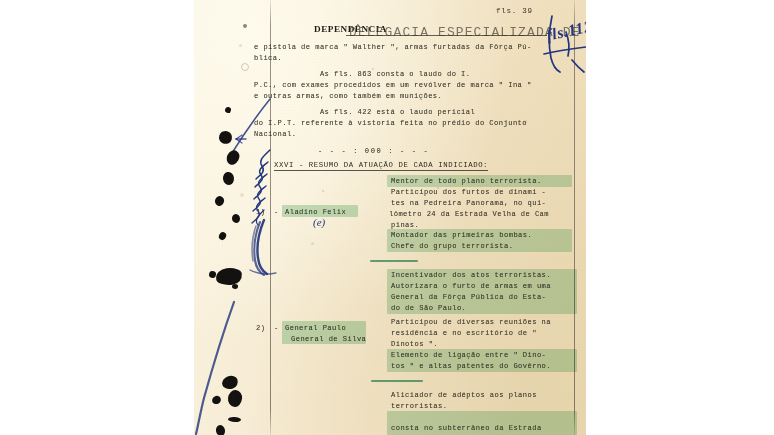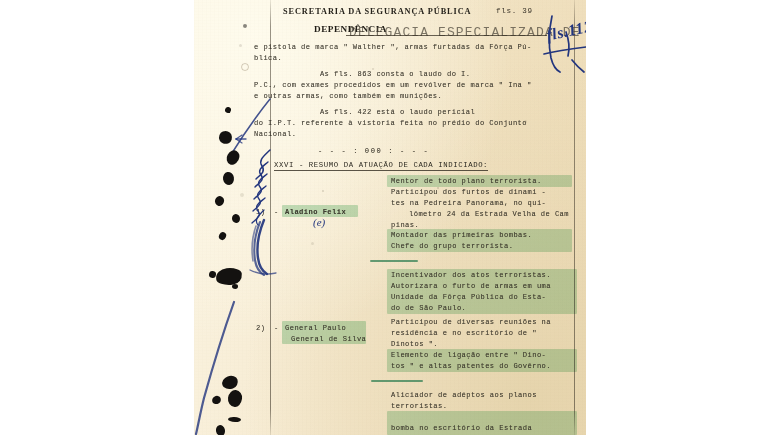--- a/index.html
+++ b/index.html
@@ -166,21 +166,20 @@
 <body>
 
 <div id="canvas">
 
   <div id="page">
     <div id="grain"></div>
 
     <div class="vrule left"></div>
     <div class="vrule right"></div>
 
-    <div class="hdr-title" style="left:89px; top:7px;">SECRETARIA DA SEGURANÇA PÚBLICA</div>
 
     <div class="hdr-fls" style="left:302px; top:7px;">fls. 39</div>
 
     <div class="hdr-dep" style="left:84px; top:24px;margin-left:36px;">DEPENDÊNCIA</div>
 
     <div class="dep-value" style="left:155px; top:25px;">DELEGACIA ESPECIALIZADA DE ORDEM SOCIAL</div>
 
     <div class="dep-underline" style="left:152px; top:35px; width:201px;"></div>
 
     <div class="tx" style="left:60px; top:42px;">e pistola de marca " Walther ", armas furtadas da Fôrça Pú-</div>
@@ -196,40 +195,40 @@
 
     <div class="sechead" style="left:80px; top:161px;">XXVI - RESUMO DA ATUAÇÃO DE CADA INDICIADO:</div>
 
     <div class="hl" style="left:193px; top:175px; width:185px; height:12px;"></div>
     <div class="hl" style="left:193px; top:229px; width:185px; height:23px;"></div>
 
     <div class="tx" style="left:197px; top:176px;">Mentor de todo plano terrorista.</div>
 
     <div class="tx" style="left:197px; top:198px;">tes na Pedreira Panorama, no qui-</div>
     <div class="tx" style="left:197px; top:187px;">Participou dos furtos de dinami -</div>
-    <div class="tx" style="left:215px; top:209px;">lômetro 24 da Estrada Velha de Cam</div>
+    <div class="tx" style="left:195px; top:209px;">lômetro 24 da Estrada Velha de Cam</div>
     <div class="tx" style="left:197px; top:220px;">pinas.</div>
 
     <div class="tx" style="left:197px; top:230px;">Montador das primeiras bombas.</div>
     <div class="tx" style="left:197px; top:241px;">Chefe do grupo terrorista.</div>
 
     <div class="tx" style="left:62px; top:207px;">1)</div>
     <div class="tx" style="left:80px; top:207px;">-</div>
     <div class="hl name" style="left:88px; top:205px; width:76px; height:12px;"></div>
-    <div class="tx" style="left:91px; top:207px;font-weight:bold;">Aladino Felix</div>
+    <div class="tx" style="left:91px; top:207px;">Aladino Felix</div>
     <div class="ink" style="left:119px; top:216px; font-size:11px;">(e)</div>
 
     <div class="green-sep" style="left:176px; top:260px; width:48px;"></div>
 
     <div class="hl" style="left:193px; top:269px; width:190px; height:45px;"></div>
     <div class="hl" style="left:193px; top:349px; width:190px; height:23px;"></div>
 
     <div class="tx" style="left:197px; top:270px;">Incentivador dos atos terroristas.</div>
     <div class="tx" style="left:197px; top:281px;">Autorizara o furto de armas em uma</div>
-    <div class="tx" style="left:197px; top:292px;">Unidade da Fôrça Pública do Esta-</div>
+    <div class="tx" style="left:197px; top:292px;">General da Fôrça Pública do Esta-</div>
     <div class="tx" style="left:197px; top:303px;">do de São Paulo.</div>
 
     <div class="tx" style="left:197px; top:317px;">Participou de diversas reuniões na</div>
     <div class="tx" style="left:197px; top:328px;">residência e no escritório de "</div>
     <div class="tx" style="left:197px; top:339px;">Dinotos ".</div>
 
     <div class="tx" style="left:197px; top:350px;">Elemento de ligação entre " Dino-</div>
     <div class="tx" style="left:197px; top:361px;">tos " e altas patentes do Govêrno.</div>
 
     <div class="tx" style="left:62px; top:323px;">2)</div>
@@ -237,21 +236,21 @@
     <div class="hl name" style="left:88px; top:321px; width:84px; height:23px;"></div>
     <div class="tx" style="left:91px; top:323px;">General Paulo</div>
     <div class="tx" style="left:97px; top:334px;">General de Silva</div>
 
     <div class="green-sep" style="left:177px; top:380px; width:52px;"></div>
 
     <div class="hl" style="left:193px; top:411px; width:190px; height:24px;"></div>
 
     <div class="tx" style="left:197px; top:390px;">Aliciador de adéptos aos planos</div>
     <div class="tx" style="left:197px; top:401px;">terroristas.</div>
-    <div class="tx" style="left:197px; top:423px;">bomba no escritório da Estrada</div>
+    <div class="tx" style="left:197px; top:423px;">consta no subterrâneo da Estrada</div>
 
     <div class="ink" style="left:352px; top:21px; font-size:16px; font-weight:bold; transform:rotate(-12deg); letter-spacing:.5px;">fls.1123</div>
 
     <svg class="pen-svg" style="left:348px; top:14px; width:48px; height:62px;" viewBox="0 0 48 62">
       <g fill="none" stroke="#22357e" stroke-width="1.7" stroke-linecap="round">
         <path d="M10 2 C 7 16, 6 30, 9 44 C 11 52, 14 56, 18 58"></path>
         <path d="M2 40 C 14 37, 28 35, 44 33"></path>
         <path d="M24 18 C 27 26, 28 34, 26 42"></path>
         <path d="M30 46 C 34 51, 38 55, 42 58"></path>
       </g>

